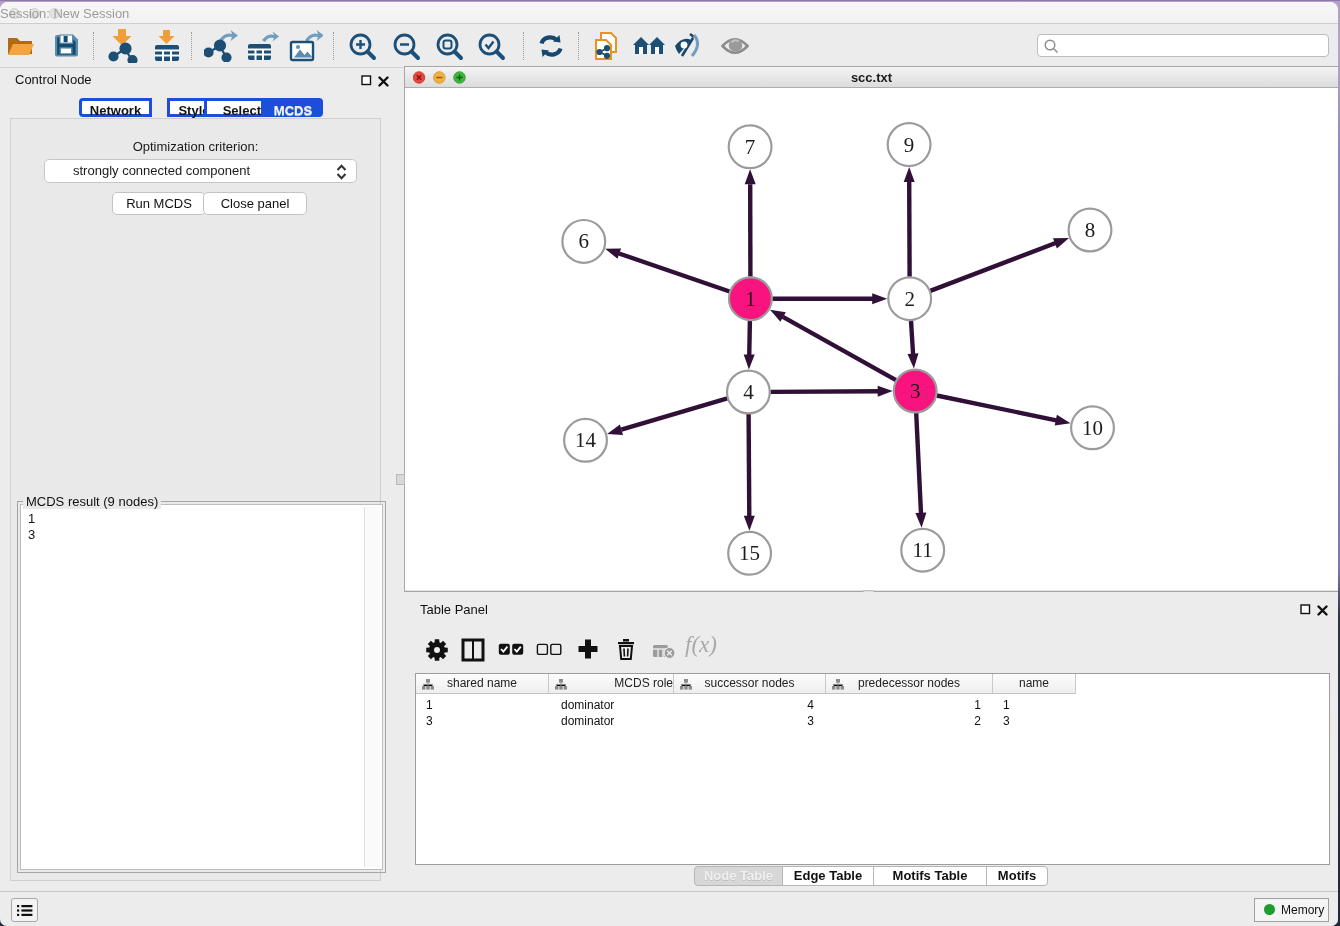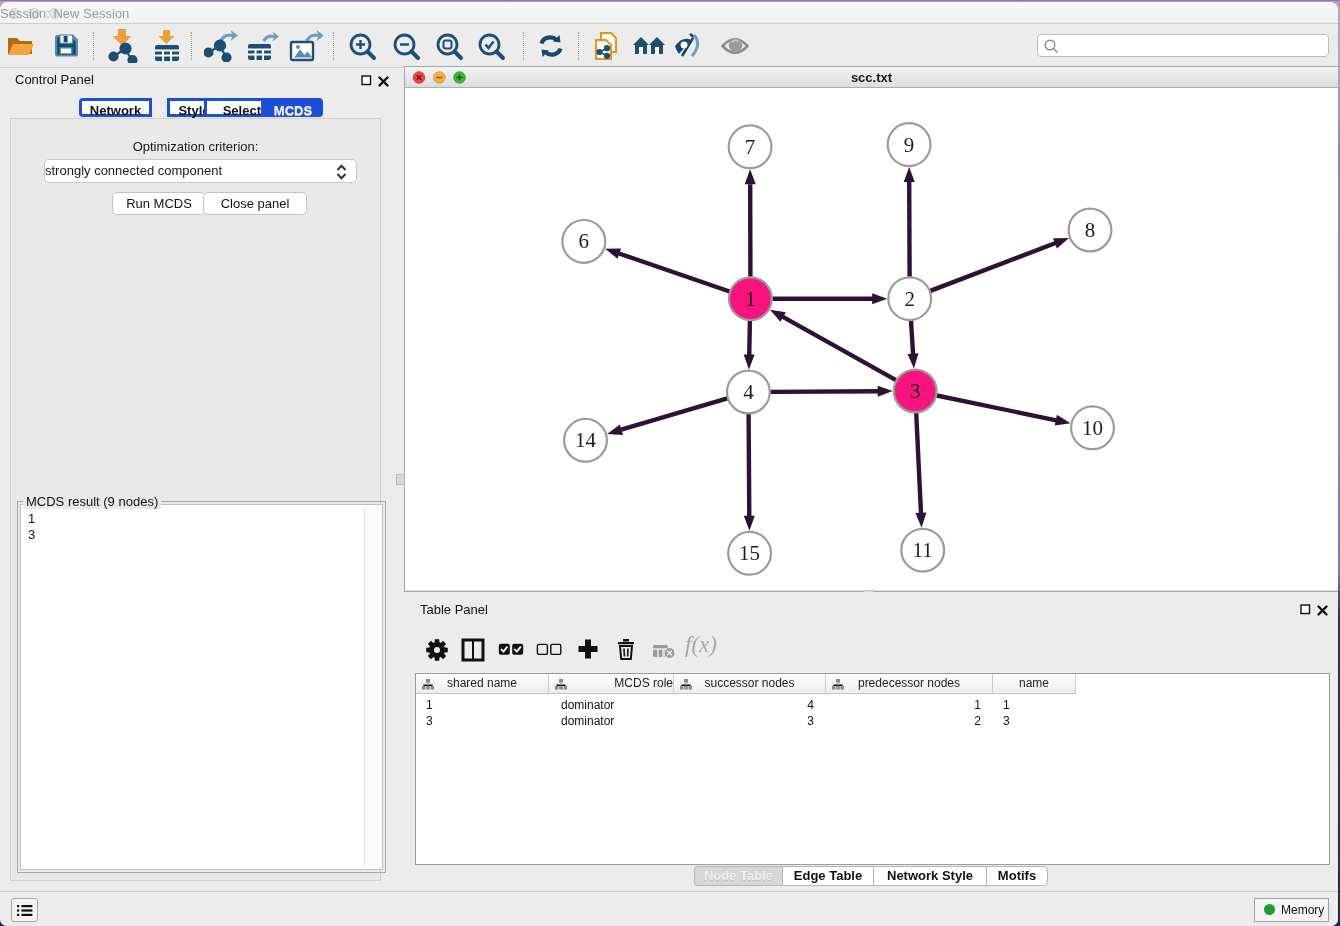--- a/index.html
+++ b/index.html
@@ -25,21 +25,21 @@
 
 #cpheader{position:absolute;left:15px;top:70px;font-size:13px;color:#111;}
 #cptabs{position:absolute;left:79px;top:96px;height:19px;}
 .cptab{position:absolute;top:0;height:19px;line-height:19px;text-align:center;
  background:#fff;border:3px solid #1d4ed8;box-sizing:border-box;font-size:13px;font-weight:bold;color:#111;}
 #cpcontent{position:absolute;left:10px;top:116px;width:371px;height:763px;
  background:#e9e9e9;border:1px solid #cfcfcf;box-sizing:border-box;}
 #optlabel{position:absolute;left:0;top:20px;width:100%;text-align:center;font-size:13px;color:#1a1a1a;}
 #optsel{position:absolute;left:33px;top:40px;width:313px;height:24px;background:#fff;
  border:1px solid #c6c6c6;border-radius:5px;box-sizing:border-box;
- font-size:13px;color:#1a1a1a;line-height:22px;padding-left:0;}
+ font-size:13px;color:#1a1a1a;line-height:22px;padding-left:28px;}
 .btn{position:absolute;top:73px;height:23px;background:#fff;border:1px solid #c3c3c3;
  border-radius:5px;box-sizing:border-box;text-align:center;font-size:13px;color:#111;line-height:21px;}
 #mcdsbox{position:absolute;left:6px;top:382px;width:367px;height:370px;
  border:1px solid #a5a5a5;}
 #mcdslabel{position:absolute;left:5px;top:-8px;background:#e9e9e9;padding:0 3px;z-index:3;
  font-size:13px;color:#111;}
 #mcdstext{position:absolute;left:2px;top:2px;right:2px;bottom:2px;background:#fff;
  border:1px solid #bdbdbd;font-size:13px;color:#111;line-height:16px;padding:6px 0 0 7px;box-sizing:border-box;}
 #mcdsscroll{position:absolute;right:2px;top:2px;bottom:2px;width:15px;background:#fafafa;
  border-left:1px solid #e0e0e0;}
@@ -216,21 +216,21 @@
       <path d="M10.5,7.5 a5,5 0 0 1 7,-1" stroke="#c2c2c2" stroke-width="2" fill="none"></path>
     </svg>
     <div id="searchbox">
       <svg class="abs" style="left:6px;top:4px;" width="16" height="16">
         <circle cx="6" cy="6" r="4.8" fill="none" stroke="#8a8a8a" stroke-width="1.4"></circle>
         <line x1="9.5" y1="9.5" x2="13.5" y2="13.5" stroke="#8a8a8a" stroke-width="1.4"></line>
       </svg>
     </div>
   </div>
   <div id="leftpanel">
-    <div id="cpheader">Control Panel</div>
+    <div id="cpheader">Control Node</div>
     <svg class="abs" style="left:361px;top:73px;" width="11" height="11">
       <rect x="1" y="1" width="8.5" height="8.5" fill="#fff" stroke="#111" stroke-width="1.4"></rect>
     </svg>
     <svg class="abs" style="left:378px;top:74px;" width="11" height="11">
       <path d="M1.5,1.5 L9.5,9.5 M9.5,1.5 L1.5,9.5" stroke="#111" stroke-width="2.4" stroke-linecap="round"></path>
     </svg>
     <div id="cptabs">
       <div class="cptab" style="left:0;width:73px;border-radius:4px 0 0 4px;">Network</div>
       <div class="cptab" style="left:88px;width:54px;">Style</div>
       <div class="cptab" style="left:125px;width:60px;text-align:right;">Select</div>
@@ -433,21 +433,21 @@
       <div class="trow" style="left:587px;top:23px;">1</div>
       <div class="trow" style="left:10px;top:39px;">3</div>
       <div class="trow" style="left:145px;top:39px;">dominator</div>
       <div class="trow" style="left:258px;top:39px;width:140px;text-align:right;">3</div>
       <div class="trow" style="left:410px;top:39px;width:155px;text-align:right;">2</div>
       <div class="trow" style="left:587px;top:39px;">3</div>
     </div>
 
     <div class="btab" style="left:290px;width:89px;border-radius:4px 0 0 4px;background:#d7d7d7;color:#f0f0f0;text-shadow:0 1px 0 #bdbdbd;">Node Table</div>
     <div class="btab" style="left:378px;width:92px;">Edge Table</div>
-    <div class="btab" style="left:469px;width:114px;">Network Style</div>
+    <div class="btab" style="left:469px;width:114px;">Motifs Table</div>
     <div class="btab" style="left:582px;width:62px;border-radius:0 4px 4px 0;">Motifs</div>
   </div>
   <div id="statusbar">
     <div id="listbtn">
       <svg class="abs" style="left:5px;top:5px;" width="16" height="13">
         <g fill="#111">
             <rect x="0" y="1" width="2.2" height="2.2"></rect>
             <rect x="0" y="5.4" width="2.2" height="2.2"></rect>
             <rect x="0" y="9.8" width="2.2" height="2.2"></rect>
         <rect x="4.4" y="1" width="11" height="2.2"></rect>

